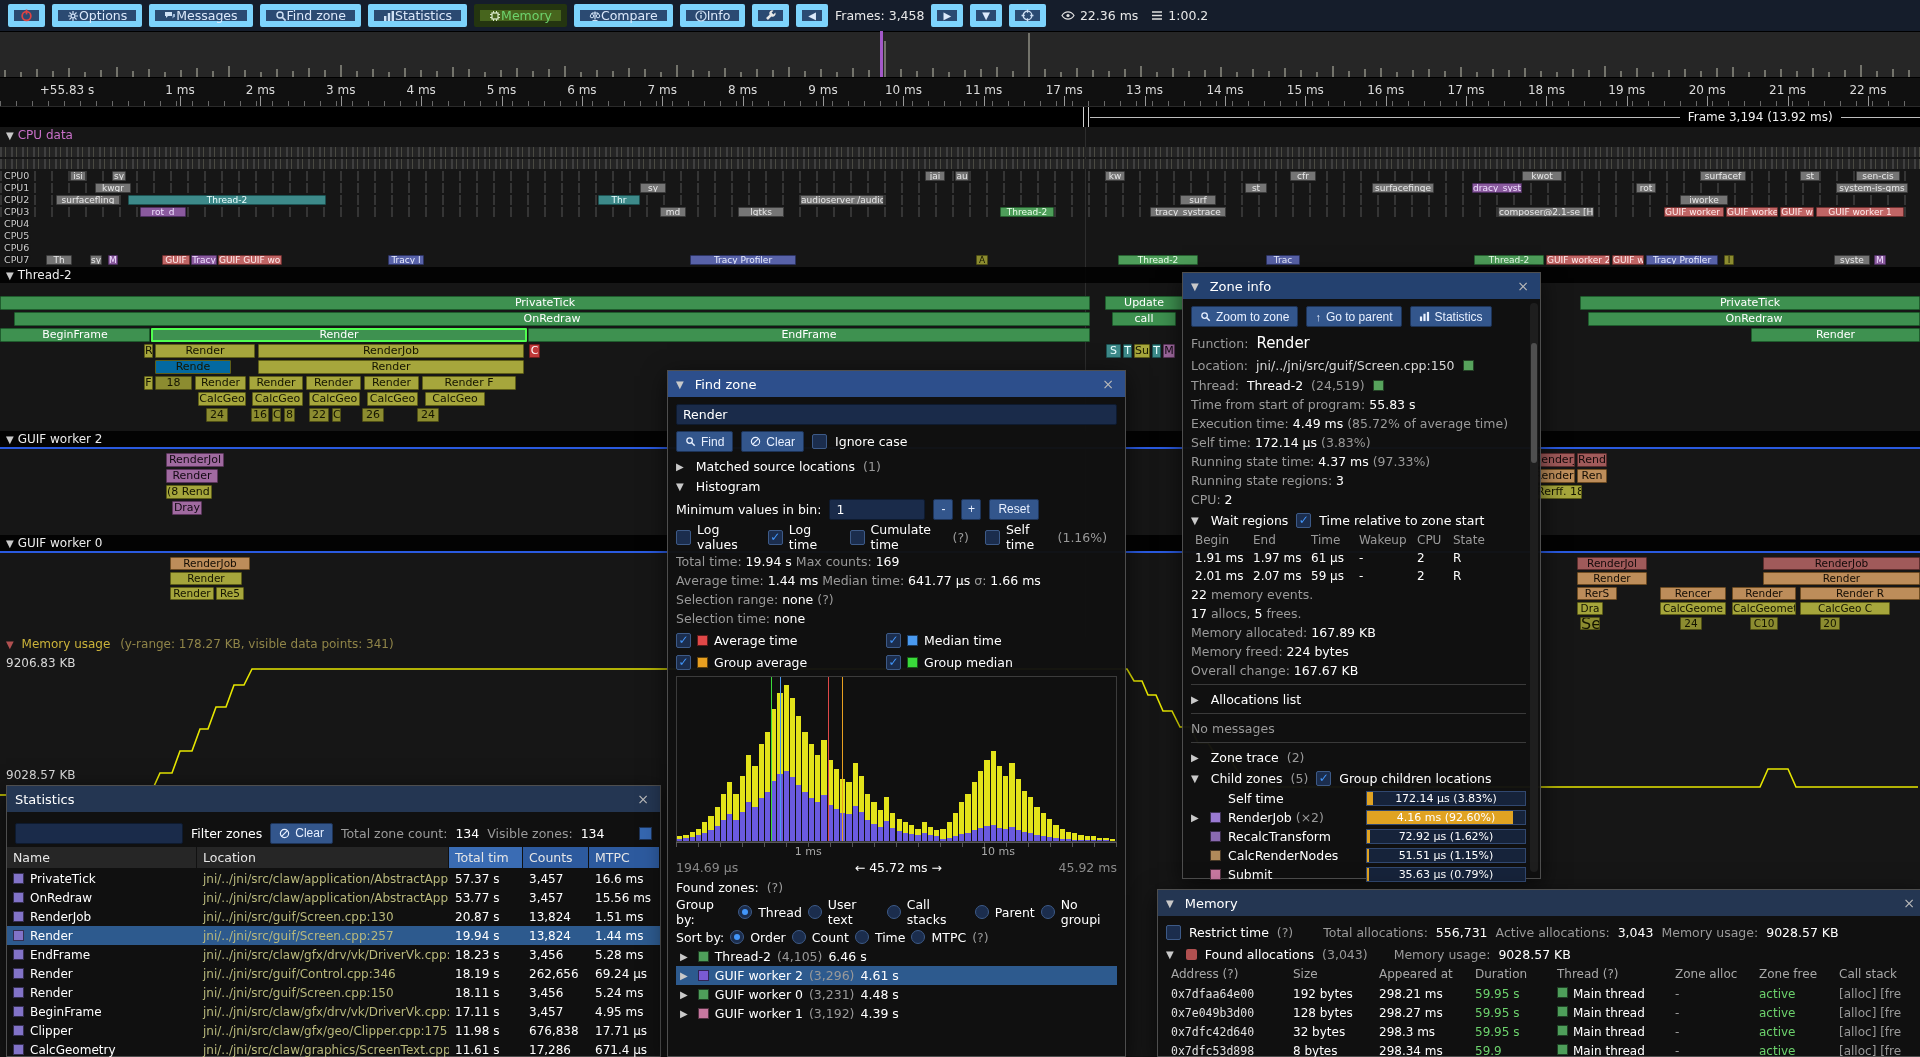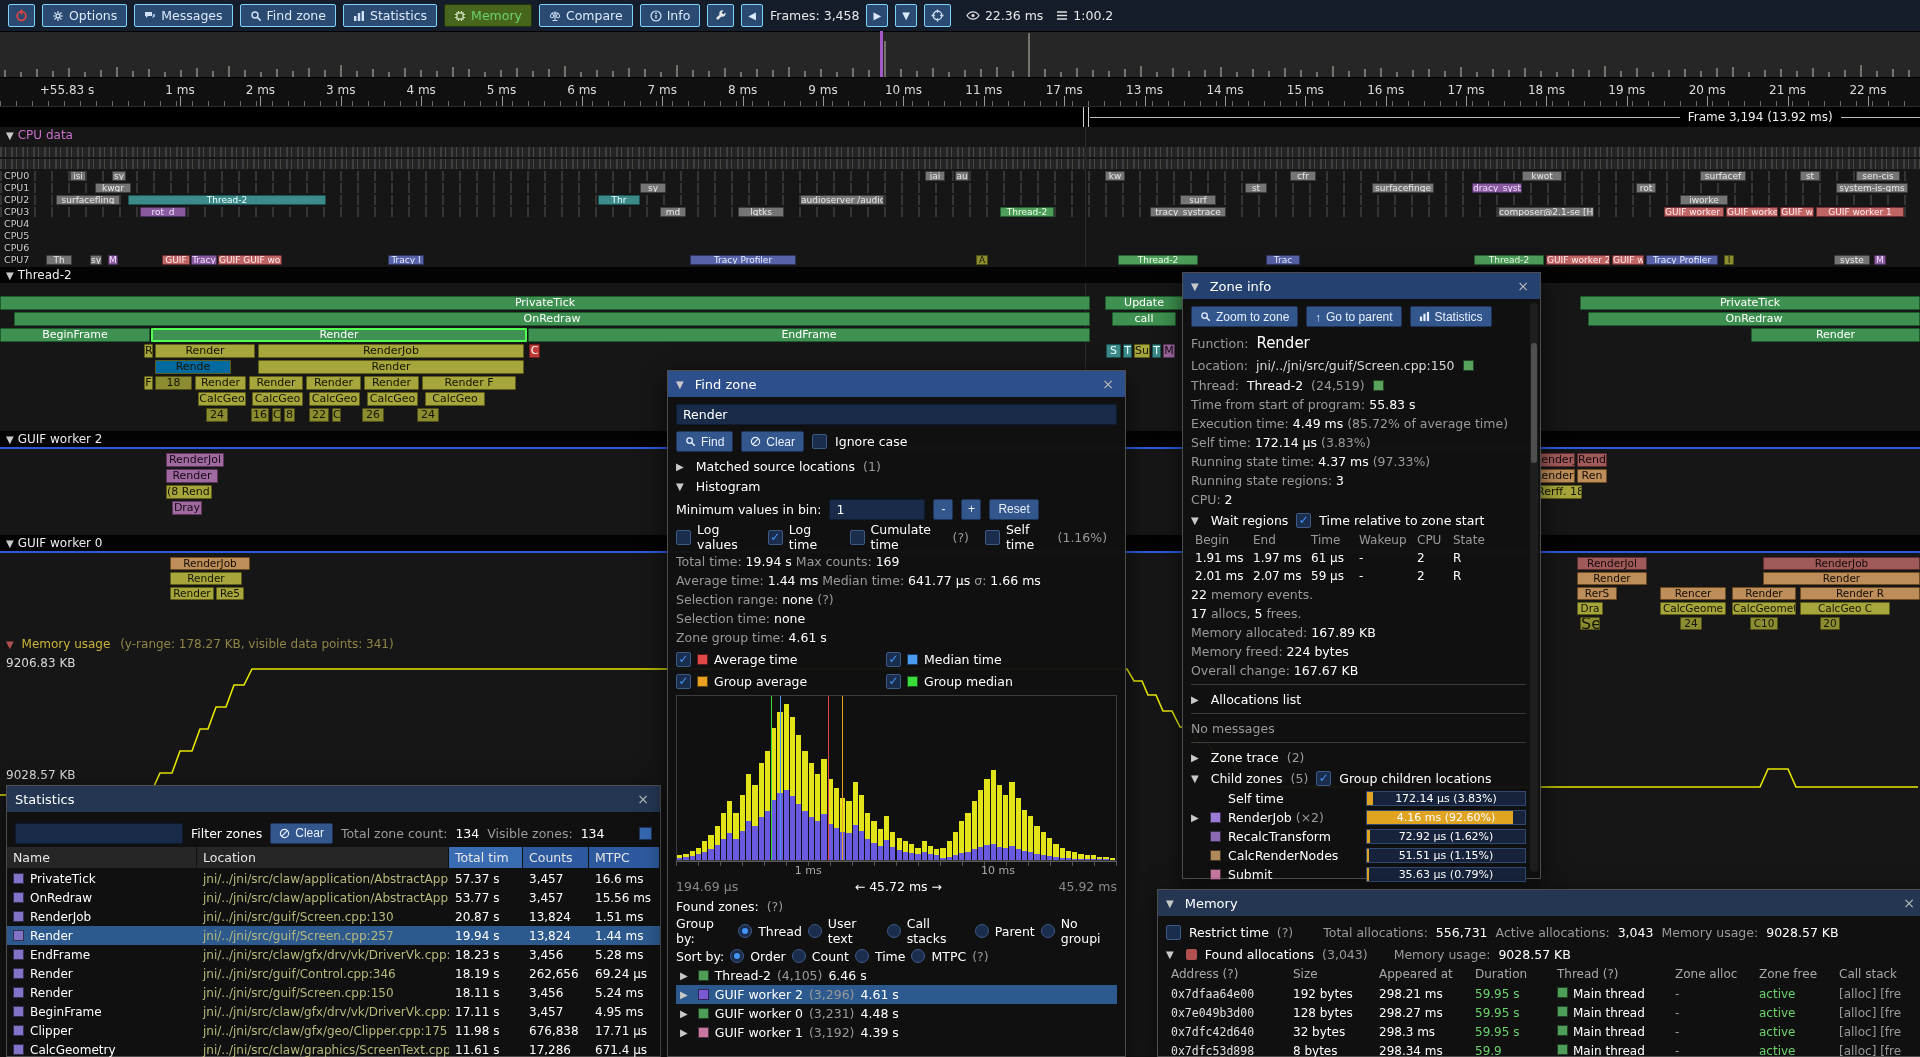--- a/index.html
+++ b/index.html
@@ -2,21 +2,21 @@
 <html><head>
 <meta charset="utf-8">
 <style>
   *{margin:0;padding:0;box-sizing:border-box}
   html,body{background:#000}
   #root{position:relative;width:1920px;height:1057px;overflow:hidden;background:#161616;
         font-family:"DejaVu Sans","Liberation Sans",sans-serif;font-size:13px;color:#e0e0e0;}
   
   #toolbar{position:absolute;left:0;top:0;width:1920px;height:32px;background:#151d2b;
            display:flex;align-items:center;gap:7px;padding:0 8px;border-bottom:1px solid #000}
-  .tbtn{display:inline-flex;align-items:center;gap:5px;background:#2b4a72;border:1px solid #7dd3fc;
+  .tbtn{display:inline-flex;align-items:center;background:#2b4a72;border:6px solid #7dd3fc;
         border-radius:2px;height:23px;padding:0 9px;color:#dce9fb;font-size:12.5px;cursor:pointer;
         font-family:inherit;white-space:nowrap}
   .tbtn.green{background:#47651d;border-color:#243510}
   .tbtn.iconly{padding:0 6px}
   .tlabel{color:#e8e8e8;font-size:12.5px;white-space:nowrap;display:inline-flex;align-items:center;gap:5px}
   svg.ic{display:block}
   
   #framestrip{position:absolute;left:0;top:32px;width:1920px;height:46px;background:#262626;border-bottom:1px solid #000}
   .fbar{position:absolute;bottom:0;width:2px;background:#73736b}
   #fmarker{position:absolute;bottom:0;width:3px;background:#a359c8}
@@ -770,21 +770,20 @@
           <div class="cb"></div>
           <span class="v">Self time</span>
           <span class="l">(1.16%)</span>
           <span>&nbsp;</span>
         </div>
       <div id="find-statlines">
           <div class="tline"><span class="l">Total time: </span><span class="v">19.94 s</span><span class="l">   Max counts: </span><span class="v">169</span></div>
           <div class="tline"><span class="l">Average time: </span><span class="v">1.44 ms</span><span class="l">   Median time: </span><span class="v">641.77 µs</span><span class="l">   σ: </span><span class="v">1.66 ms</span></div>
           <div class="tline"><span class="l">Selection range: </span><span class="v">none</span><span class="l">  (?)</span></div>
           <div class="tline"><span class="l">Selection time: </span><span class="v">none</span></div>
-          <div class="tline"><span class="l">Zone group time: </span><span class="v">4.61 s</span></div>
         </div>
       <div id="find-legend" style="display:grid;grid-template-columns:210px 210px;row-gap:2px;margin:2px 0 4px 0">
           <div class="row" style="gap: 6px;">
             <div class="cb on"></div>
             <div class="sw" style="background: rgb(224, 72, 72);"></div>
             <span class="v">Average time</span>
           </div>
           <div class="row" style="gap: 6px;">
             <div class="cb on"></div>
             <div class="sw" style="background: rgb(74, 154, 240);"></div>

